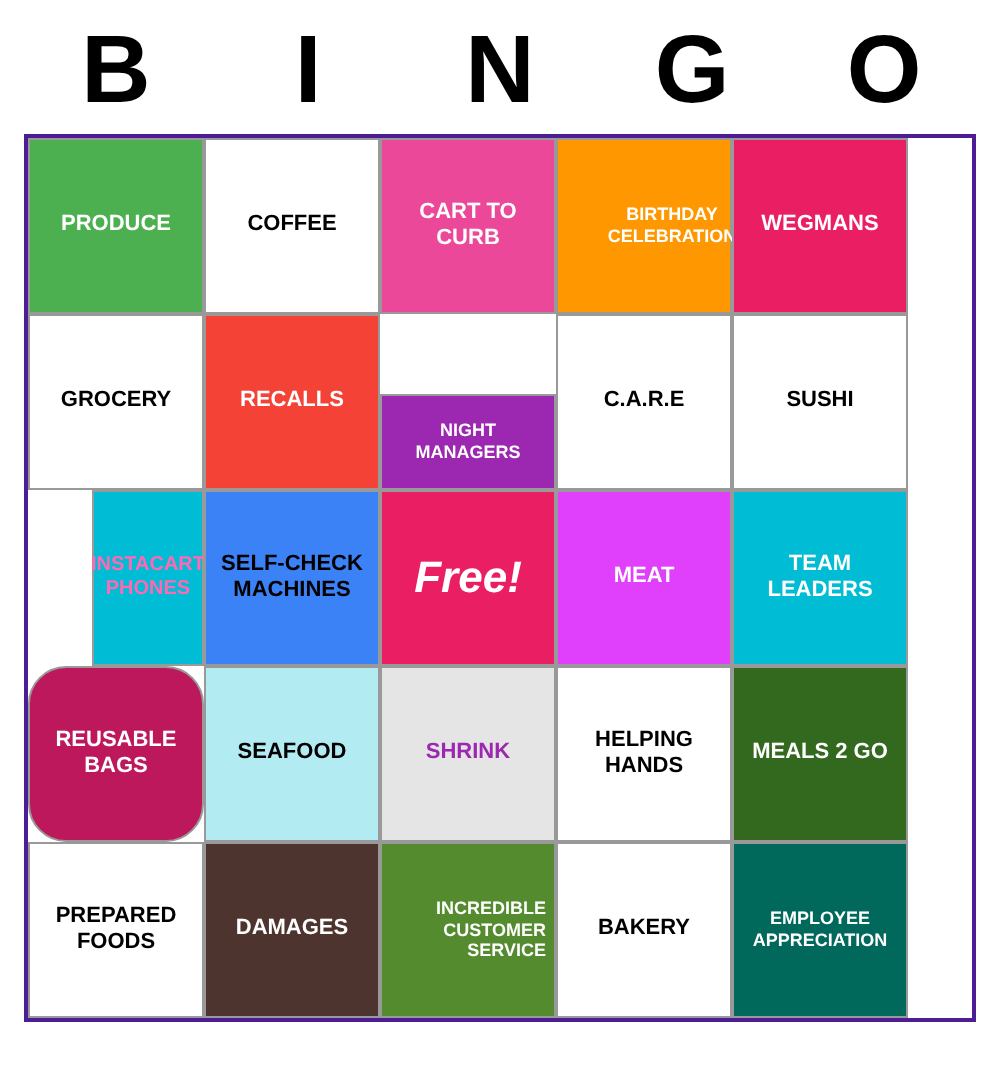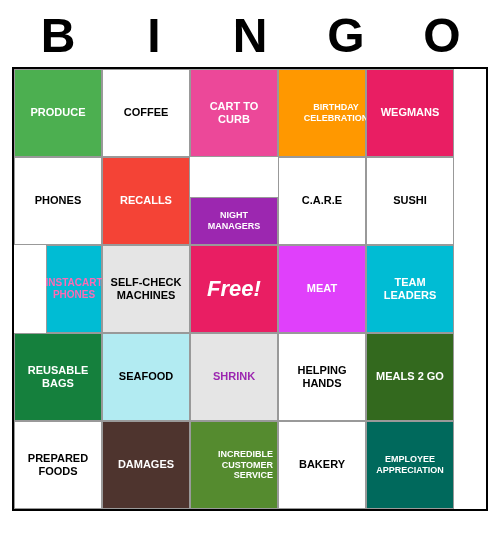--- a/index.html
+++ b/index.html
@@ -23,21 +23,21 @@
       font-size: 48px;
       font-weight: bold;
       color: black;
       width: 88px;
       text-align: center;
     }
     .bingo-grid {
       display: grid;
       grid-template-columns: repeat(5, 88px);
       grid-template-rows: repeat(5, 88px);
-      border: 2px solid #000000;
+      border: 2px solid #4c1d95;
       gap: 0;
       width: 476px;
     }
     .cell {
       border: 1.5px solid #999;
       display: flex;
       align-items: center;
       justify-content: center;
       text-align: center;
       font-size: 11px;
@@ -47,49 +47,49 @@
     }
     .green { background-color: #4caf50; color: white; }
     .white { background-color: #ffffff; color: black; }
     .teal { background-color: #ec4899; color: white; }
     .orange { background-color: #ff9800; color: white; }
     .pink-red { background-color: #e91e63; color: white; }
     .red { background-color: #f44336; color: white; text-align: center; }
     .purple { background-color: #9c27b0; color: white; margin-top: 40px; }
     .cyan-light { background-color: #00bcd4; color: white; }
     .magenta { background-color: #e040fb; color: white; }
-    .blue { background-color: #15803d; color: white; }
+    .blue { background-color: #be185d; color: white; border-radius: 19px; }
     .light-cyan { background-color: #b2ebf2; color: black; }
     .yellow-green { background-color: #e5e5e5; color: black; }
     .dark-olive { background-color: #33691e; color: white; }
     .dark-teal { background-color: #00695c; color: white; }
     .brown { background-color: #4e342e; color: white; }
     .gray-green { background-color: #558b2f; color: white; text-align: right; }
     .free-cell { background-color: #e91e63; color: white; font-size: 20px; }
     .instacart { background-color: #00bcd4; color: #ff69b4; font-size: 10px; }
-    .self-check { background-color: #e5e5e5; color: black; }
+    .self-check { background-color: #3b82f6; color: black; }
   </style>
 </head>
 <body>
 
 <div class="bingo-title">
   <span class="bingo-letter">B</span>
   <span class="bingo-letter">I</span>
   <span class="bingo-letter">N</span>
   <span class="bingo-letter">G</span>
   <span class="bingo-letter">O</span>
 </div>
 
 <div class="bingo-grid" id="bingo-grid">
 <div class="cell green">PRODUCE</div>
     <div class="cell white">COFFEE</div>
     <div class="cell teal">CART TO CURB</div>
     <div class="cell orange" style="font-size: 9px; padding-left: 32px;">BIRTHDAY CELEBRATION</div>
     <div class="cell pink-red">WEGMANS</div>
-    <div class="cell white">PHONES</div>
+    <div class="cell white">GROCERY</div>
     <div class="cell red">RECALLS</div>
     <div class="cell purple" style="font-size: 9px;">NIGHT MANAGERS</div>
     <div class="cell white">C.A.R.E</div>
     <div class="cell white">SUSHI</div>
     <div class="cell instacart" style="color: rgb(255, 105, 180); font-size: 10px; margin-left: 32px;">INSTACART PHONES</div>
     <div class="cell self-check">SELF-CHECK MACHINES</div>
     <div class="cell free-cell" style="font-size: 22px; font-style: italic;">Free!</div>
     <div class="cell magenta">MEAT</div>
     <div class="cell cyan-light">TEAM LEADERS</div>
     <div class="cell blue">REUSABLE BAGS</div>

